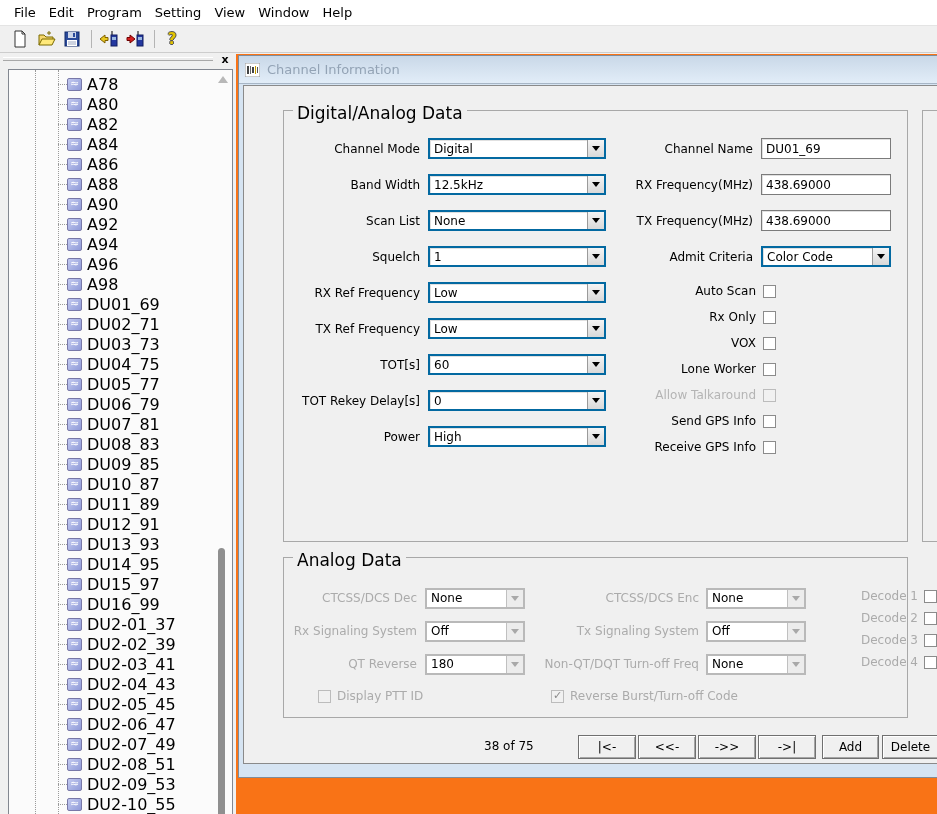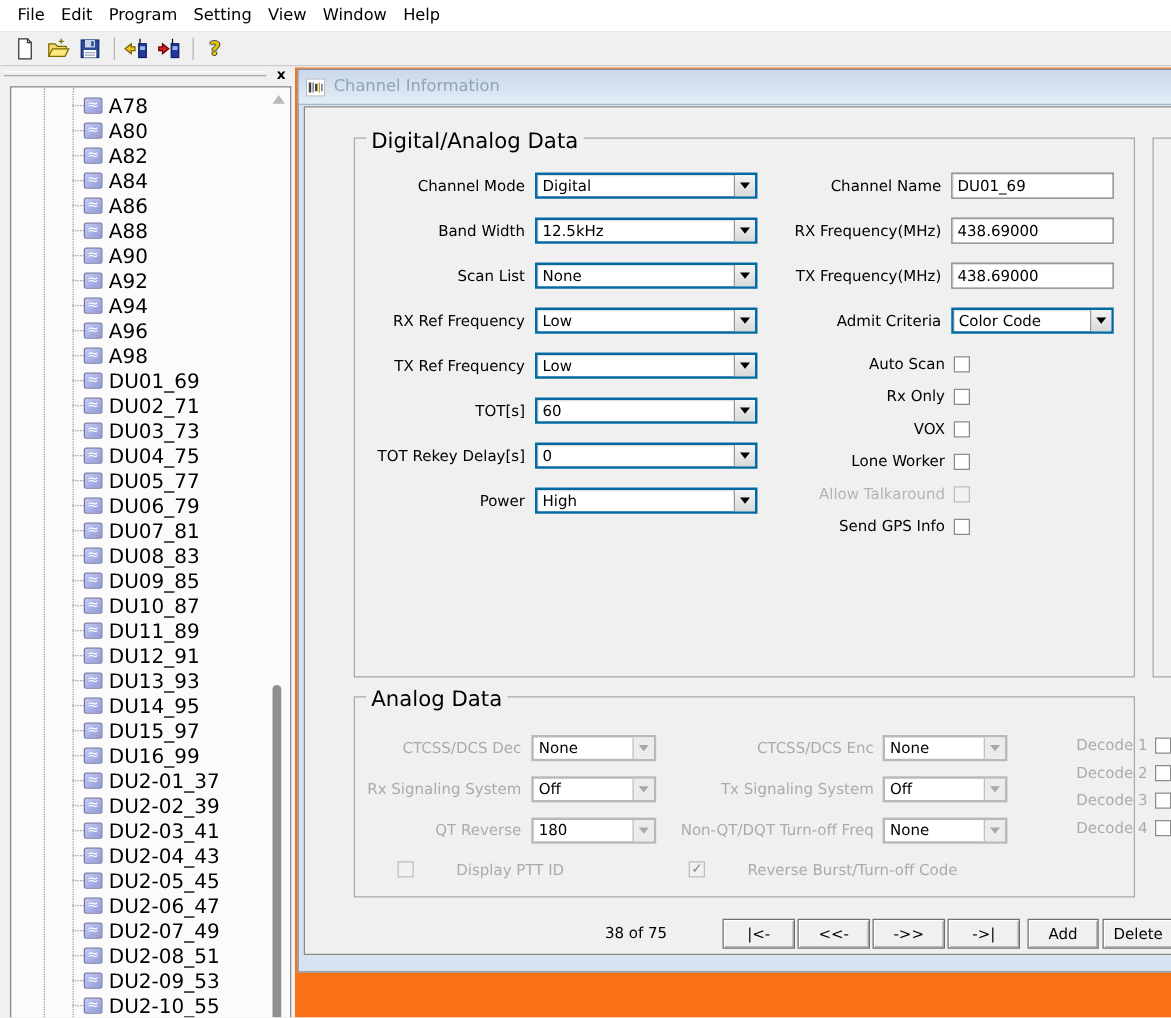--- a/index.html
+++ b/index.html
@@ -85,21 +85,21 @@
   .an-left  .flabel { width:125px; margin-right:8px; }
   .an-left  .combo { width:100px; }
   .an-right { position:absolute; left:250px; top:30px; width:345px; }
   .an-right .frow { height:20px; margin-bottom:13px; }
   .an-right .flabel { width:165px; margin-right:7px; }
   .an-right .combo { width:100px; }
   .dis .flabel, .dis .cblabel { color:#ababab; }
   .dis .combo { border-color:#b9b9b9; box-shadow:none; }
   .dis .combo-btn { background:#ececec; border-left-color:#c0c0c0; }
   .dis .combo-arrow { border-top-color:#a8a8a8; }
-  .an-cb { position:absolute; display:flex; align-items:flex-start;gap:28px; }
+  .an-cb { position:absolute; display:flex; align-items:center; }
   .an-cb .checkbox { margin-right:6px; }
   .an-cb-left  { left:34px;  top:131px; }
   .an-cb-right { left:267px; top:131px; }
 
   
   .decode-col { position:absolute; left:560px; top:503px; width:140px; }
   .decode-col .cbrow { height:14px; margin-bottom:8px; }
   .decode-col .cblabel { width:114px; margin-right:6px; color:#ababab; }
 
   
@@ -461,20 +461,29 @@
                 <div class="frow">
                   <span class="flabel">Scan List</span>
                   <span class="combo">
                     <span class="combo-value">None</span>
                     <span class="combo-btn">
                       <span class="combo-arrow"></span>
                     </span>
                   </span>
                 </div>
 
+                <div class="frow">
+                  <span class="flabel">Squelch</span>
+                  <span class="combo">
+                    <span class="combo-value">1</span>
+                    <span class="combo-btn">
+                      <span class="combo-arrow"></span>
+                    </span>
+                  </span>
+                </div>
 
                 <div class="frow">
                   <span class="flabel">RX Ref Frequency</span>
                   <span class="combo">
                     <span class="combo-value">Low</span>
                     <span class="combo-btn">
                       <span class="combo-arrow"></span>
                     </span>
                   </span>
                 </div>
@@ -570,20 +579,24 @@
                 <div class="cbrow disabled">
                   <span class="cblabel">Allow Talkaround</span>
                   <span class="checkbox disabled"></span>
                 </div>
 
                 <div class="cbrow">
                   <span class="cblabel">Send GPS Info</span>
                   <span class="checkbox"></span>
                 </div>
 
+                <div class="cbrow">
+                  <span class="cblabel">Receive GPS Info</span>
+                  <span class="checkbox"></span>
+                </div>
 
             </div>
           </div>
 
           <div class="groupbox gb-cut"></div>
 
           <div class="groupbox gb-an dis">
             <span class="gb-title" style="color:#000;">Analog Data</span>
 
             <div class="an-left">

